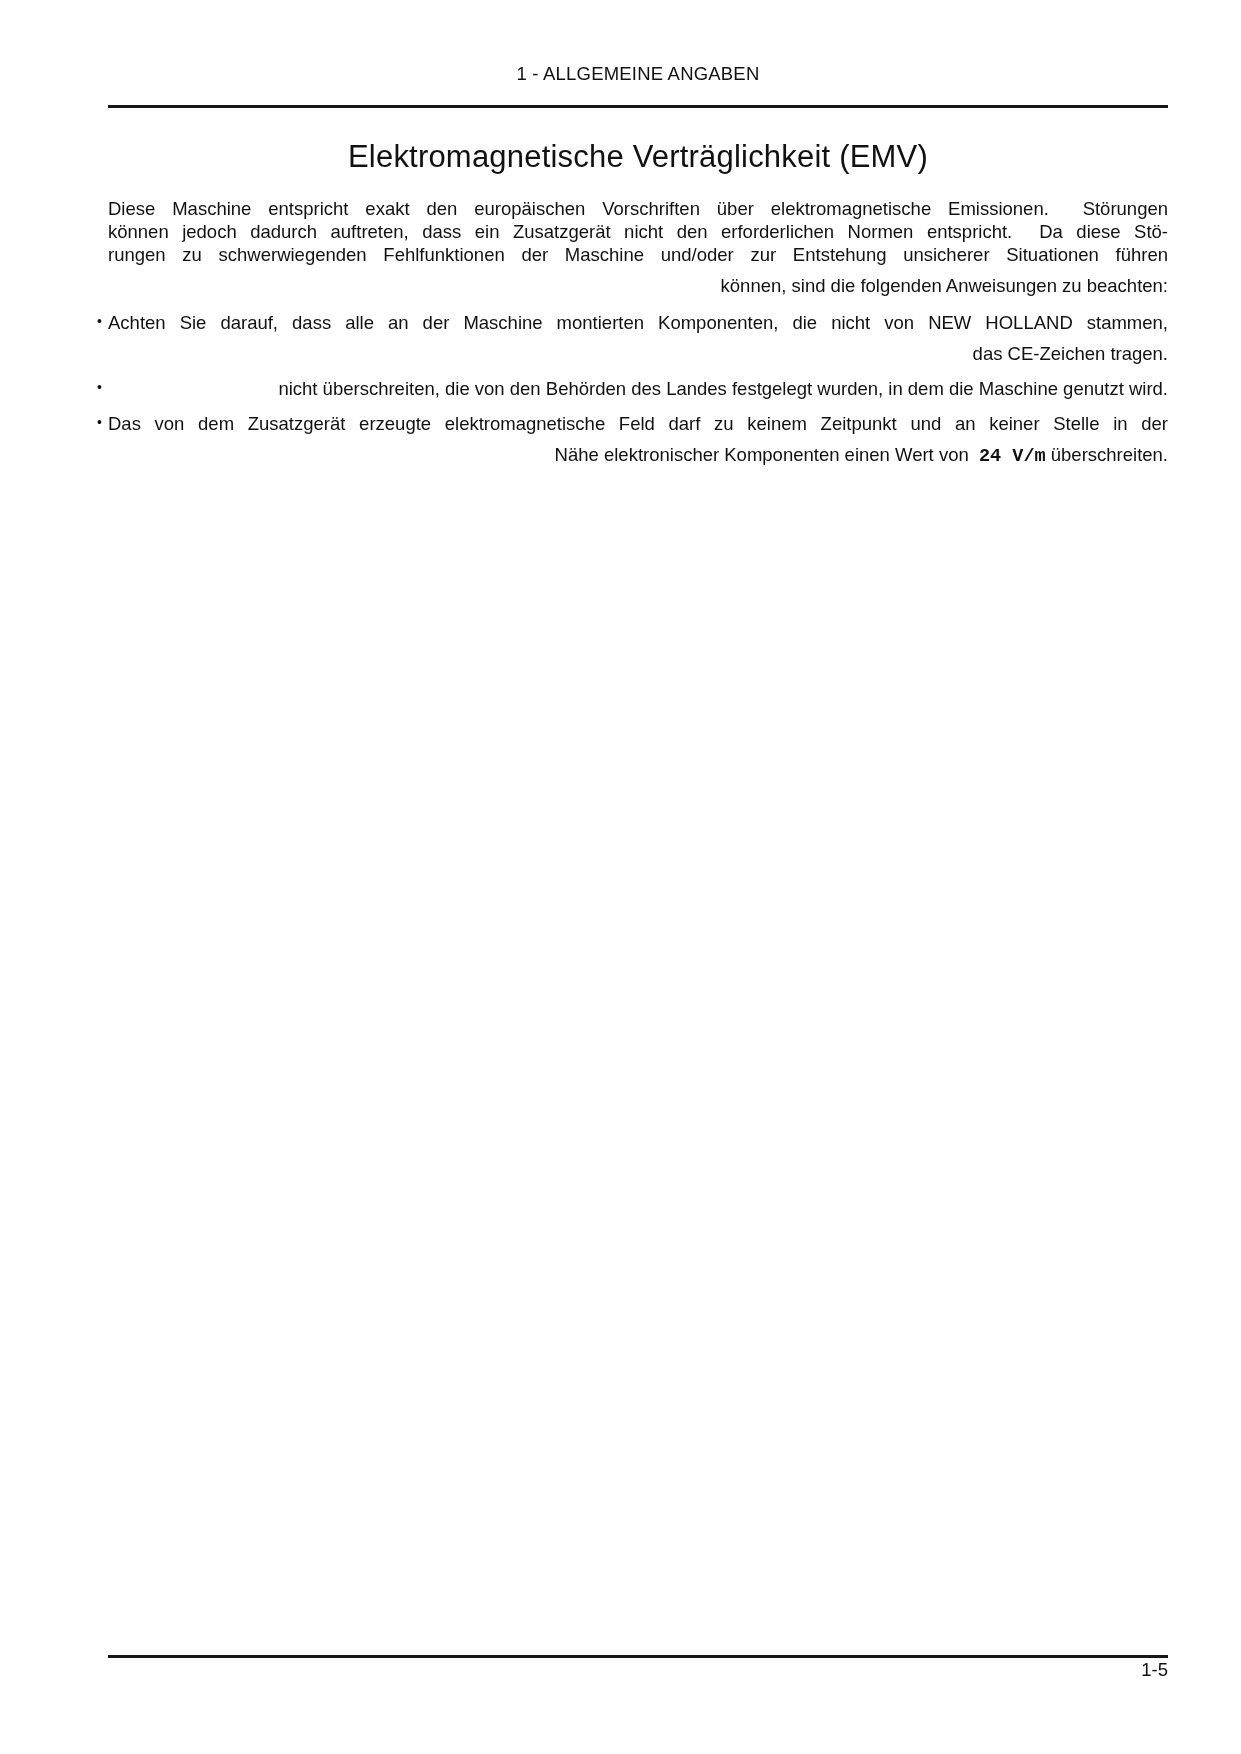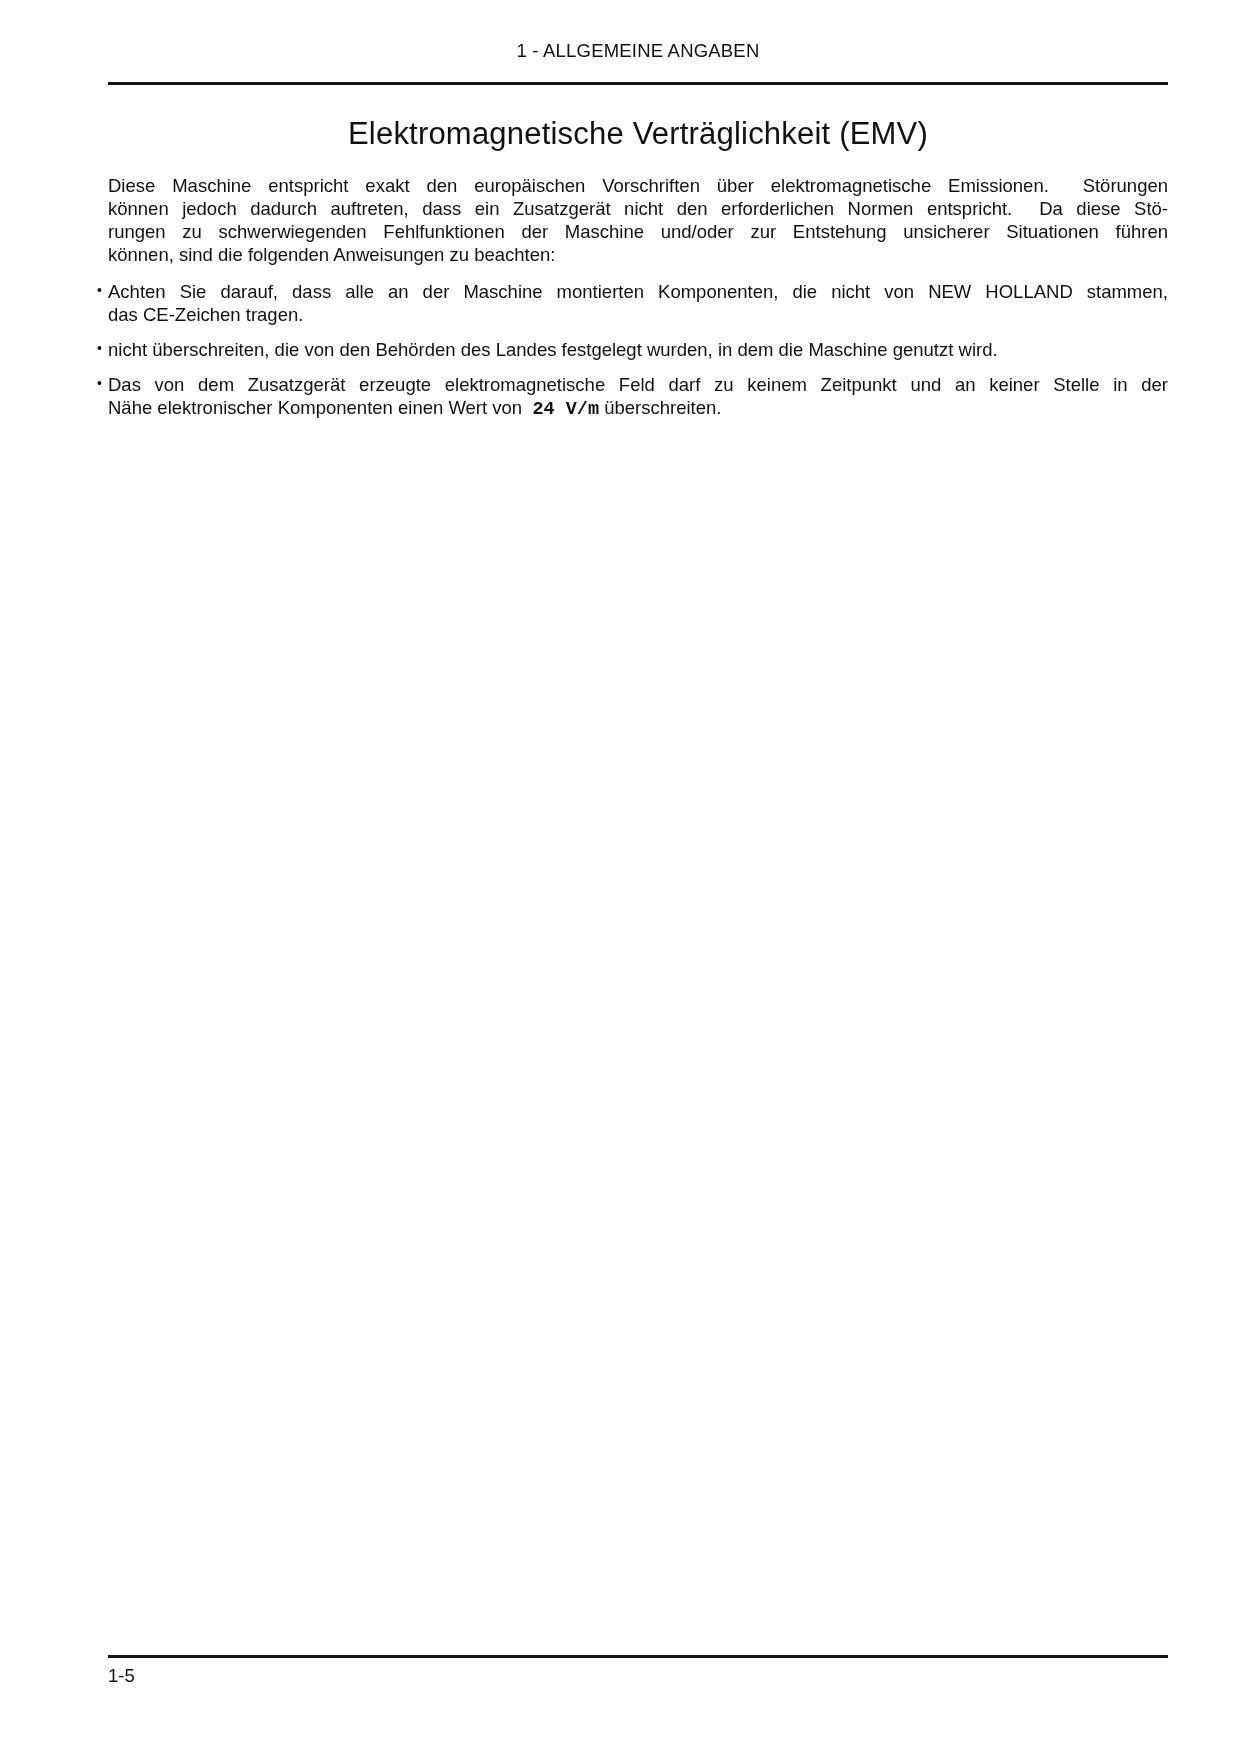--- a/index.html
+++ b/index.html
@@ -15,21 +15,21 @@
     line-height: 23px;
     overflow: hidden;
   }
   .content {
     position: absolute;
     left: 108px;
     top: 0;
     width: 1060px;
   }
   .running-header {
-    padding-top: 39px;
+    padding-top: 62px;
     text-align: center;
     letter-spacing: 0.2px;
   }
   .rule {
     border: 0;
     border-top: 3px solid #161616;
     margin: 0;
   }
   .rule-top { margin-top: 20px; }
   h1.doc-title {
@@ -40,21 +40,21 @@
     letter-spacing: 0.2px;
     text-align: center;
   }
   .intro { margin-top: 22px; }
   .jline {
     text-align: justify;
     text-align-last: justify;
     -moz-text-align-last: justify;
     white-space: normal;
   }
-  .lline { text-align: left; }
+  .lline { text-align: right; margin-top: 8px; }
   ul.bullets {
     list-style: none;
     margin: 14px 0 0 0;
     padding: 0;
   }
   ul.bullets li {
     position: relative;
     margin-top: 12px;
   }
   .dot {
@@ -67,22 +67,21 @@
   }
   .closing { margin: 19px 0 0 0; }
   b.emph { font-weight: 700; font-family: Liberation Mono, monospace; }
   .footer {
     position: absolute;
     left: 108px;
     top: 1655px;
     width: 1060px;
   }
   .pageno {
-    margin-top: 6px;
-    text-align: left;
+    text-align: right;
   }
 </style>
 </head>
 <body>
 
 <div class="page">
   <div class="content">
 
     <div class="running-header">
       <span>1 - ALLGEMEINE ANGABEN</span>

